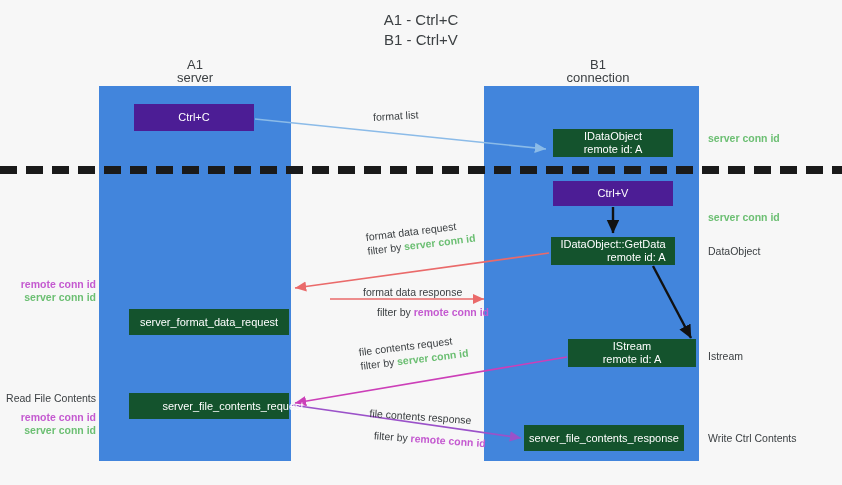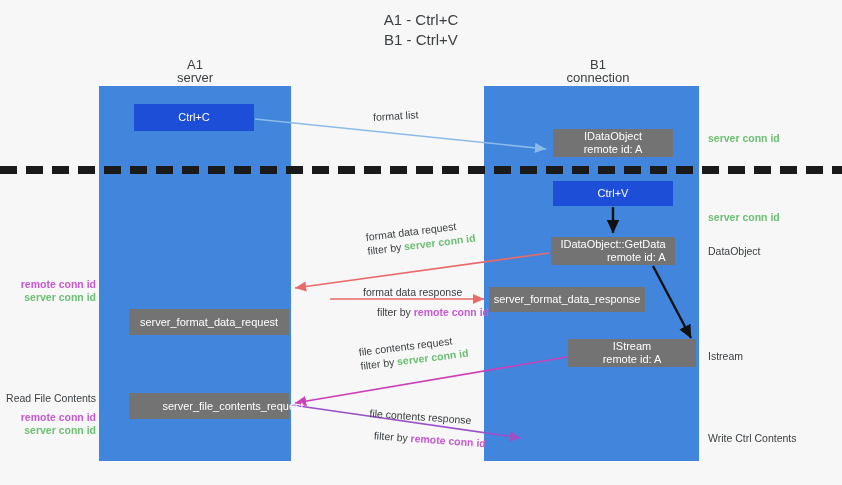--- a/index.html
+++ b/index.html
@@ -41,22 +41,22 @@
 
   
   .node{
     box-sizing:border-box;
     color:#ffffff;
     font-size:11px;
     display:flex;align-items:center;justify-content:center;
     text-align:center;
     line-height:13px;
   }
-  .green{background:#1d4ed8;}
-  .orange{background:#737373;}
+  .green{background:#4c1d95;}
+  .orange{background:#14532d;}
 
   
   #n-ctrlc{left:134px;top:104px;width:120px;height:27px;}
   #n-ctrlv{left:553px;top:181px;width:120px;height:25px;}
 
   
   #n-idataobject{left:553px;top:129px;width:120px;height:28px;}
   #n-getdata{left:551px;top:237px;width:124px;height:28px;text-align:right;}
   #n-istream{left:568px;top:339px;width:128px;height:28px;}
   #n-fmt-resp{left:489px;top:287px;width:156px;height:25px;}
@@ -179,31 +179,31 @@
 
   <div class="abs node orange" id="n-getdata">
     <div>
       <div>IDataObject::GetData</div>
       <div>remote id: A</div>
     </div>
   </div>
 
   <div class="abs node orange" id="n-fmt-req">server_format_data_request</div>
 
-  <div class="abs node orange" id="n-fmt-resp">server_format_data_response</div>
 
   <div class="abs node orange" id="n-istream">
     <div>
       <div>IStream</div>
       <div>remote id: A</div>
     </div>
   </div>
 
   <div class="abs node orange" id="n-file-req">server_file_contents_request</div>
 
+  <div class="abs node orange" id="n-file-resp">server_file_contents_response</div>
 
   <div class="abs" id="m-formatlist">format list</div>
 
   <div class="abs mid" id="m-fdreq">
     <div>format data request</div>
     <div>
       <span>filter by</span>
       <b class="gr">server conn id</b>
     </div>
   </div>

